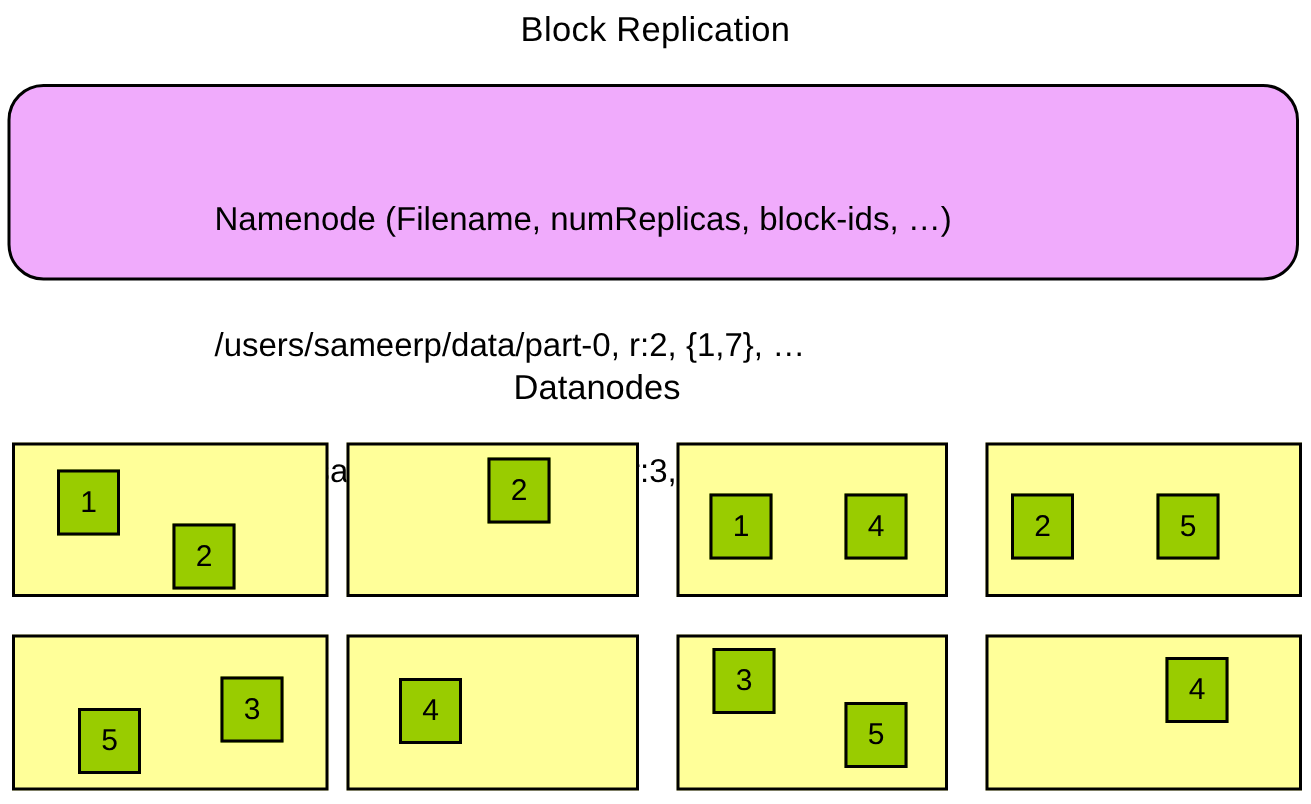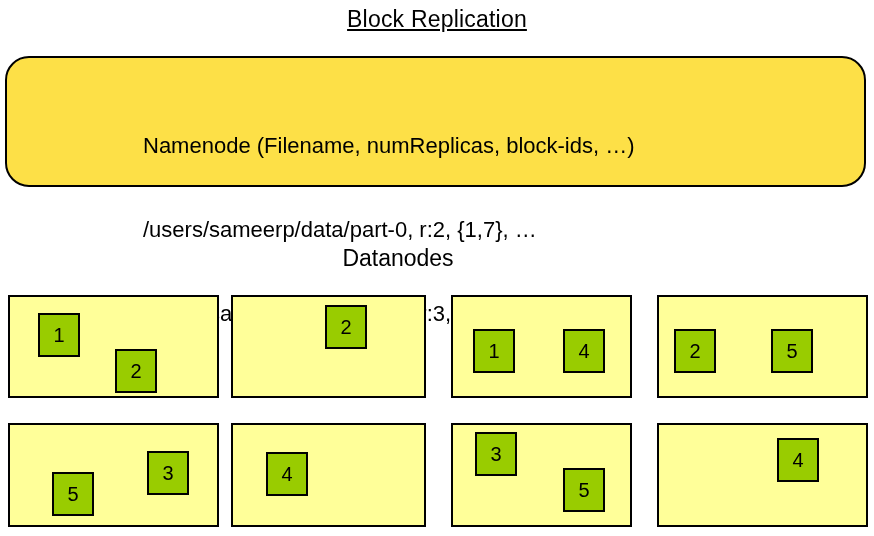--- a/index.html
+++ b/index.html
@@ -20,21 +20,20 @@
   .diagram-title {
     position: absolute;
     left: 0;
     top: 5px;
     width: 874px;
     text-align: center;
     font-size: 23px;
     line-height: 28px;
     letter-spacing: 0.2px;
     color: #000000;
-    text-decoration: underline;
   }
 
   .datanodes-label {
     position: absolute;
     left: 0;
     top: 244px;
     width: 796px;
     text-align: center;
     font-size: 23px;
     line-height: 28px;
@@ -42,21 +41,21 @@
   }
 
   
   .namenode-box {
     position: absolute;
     left: 5px;
     top: 56px;
     width: 861px;
     height: 131px;
     box-sizing: border-box;
-    background: #fde047;
+    background: #f0abfc;
     border: 2px solid #000000;
     border-radius: 24px;
   }
   .namenode-text {
     position: absolute;
     left: 136px;
     top: 18px;
     font-size: 22px;
     line-height: 28px;
     white-space: pre;

